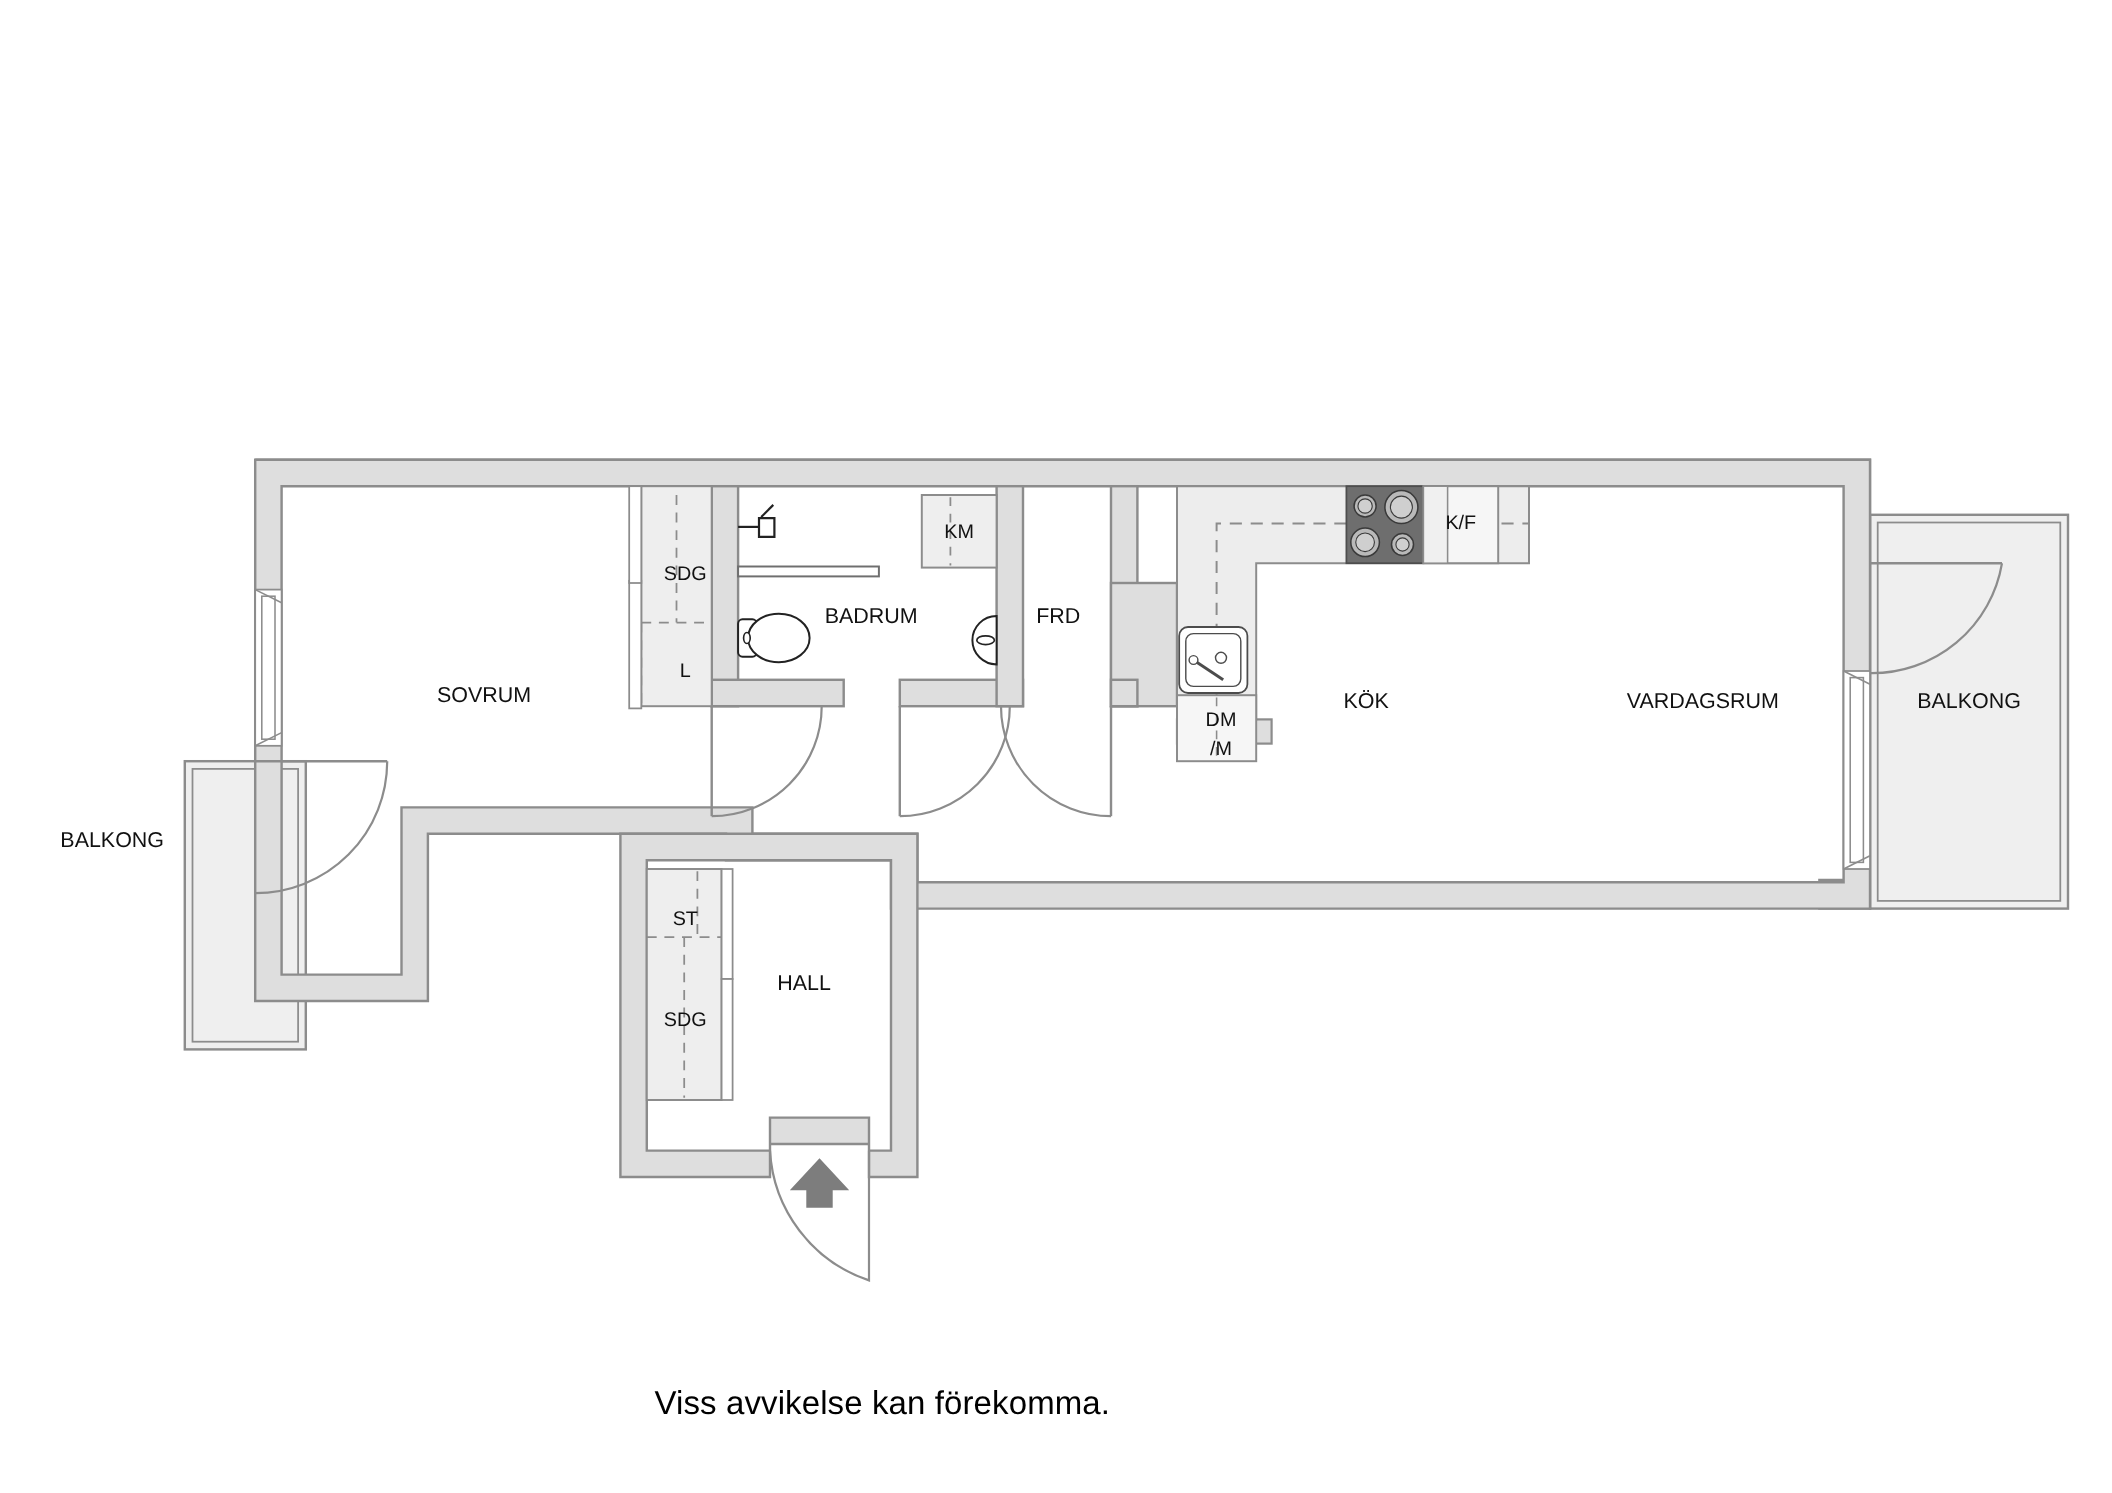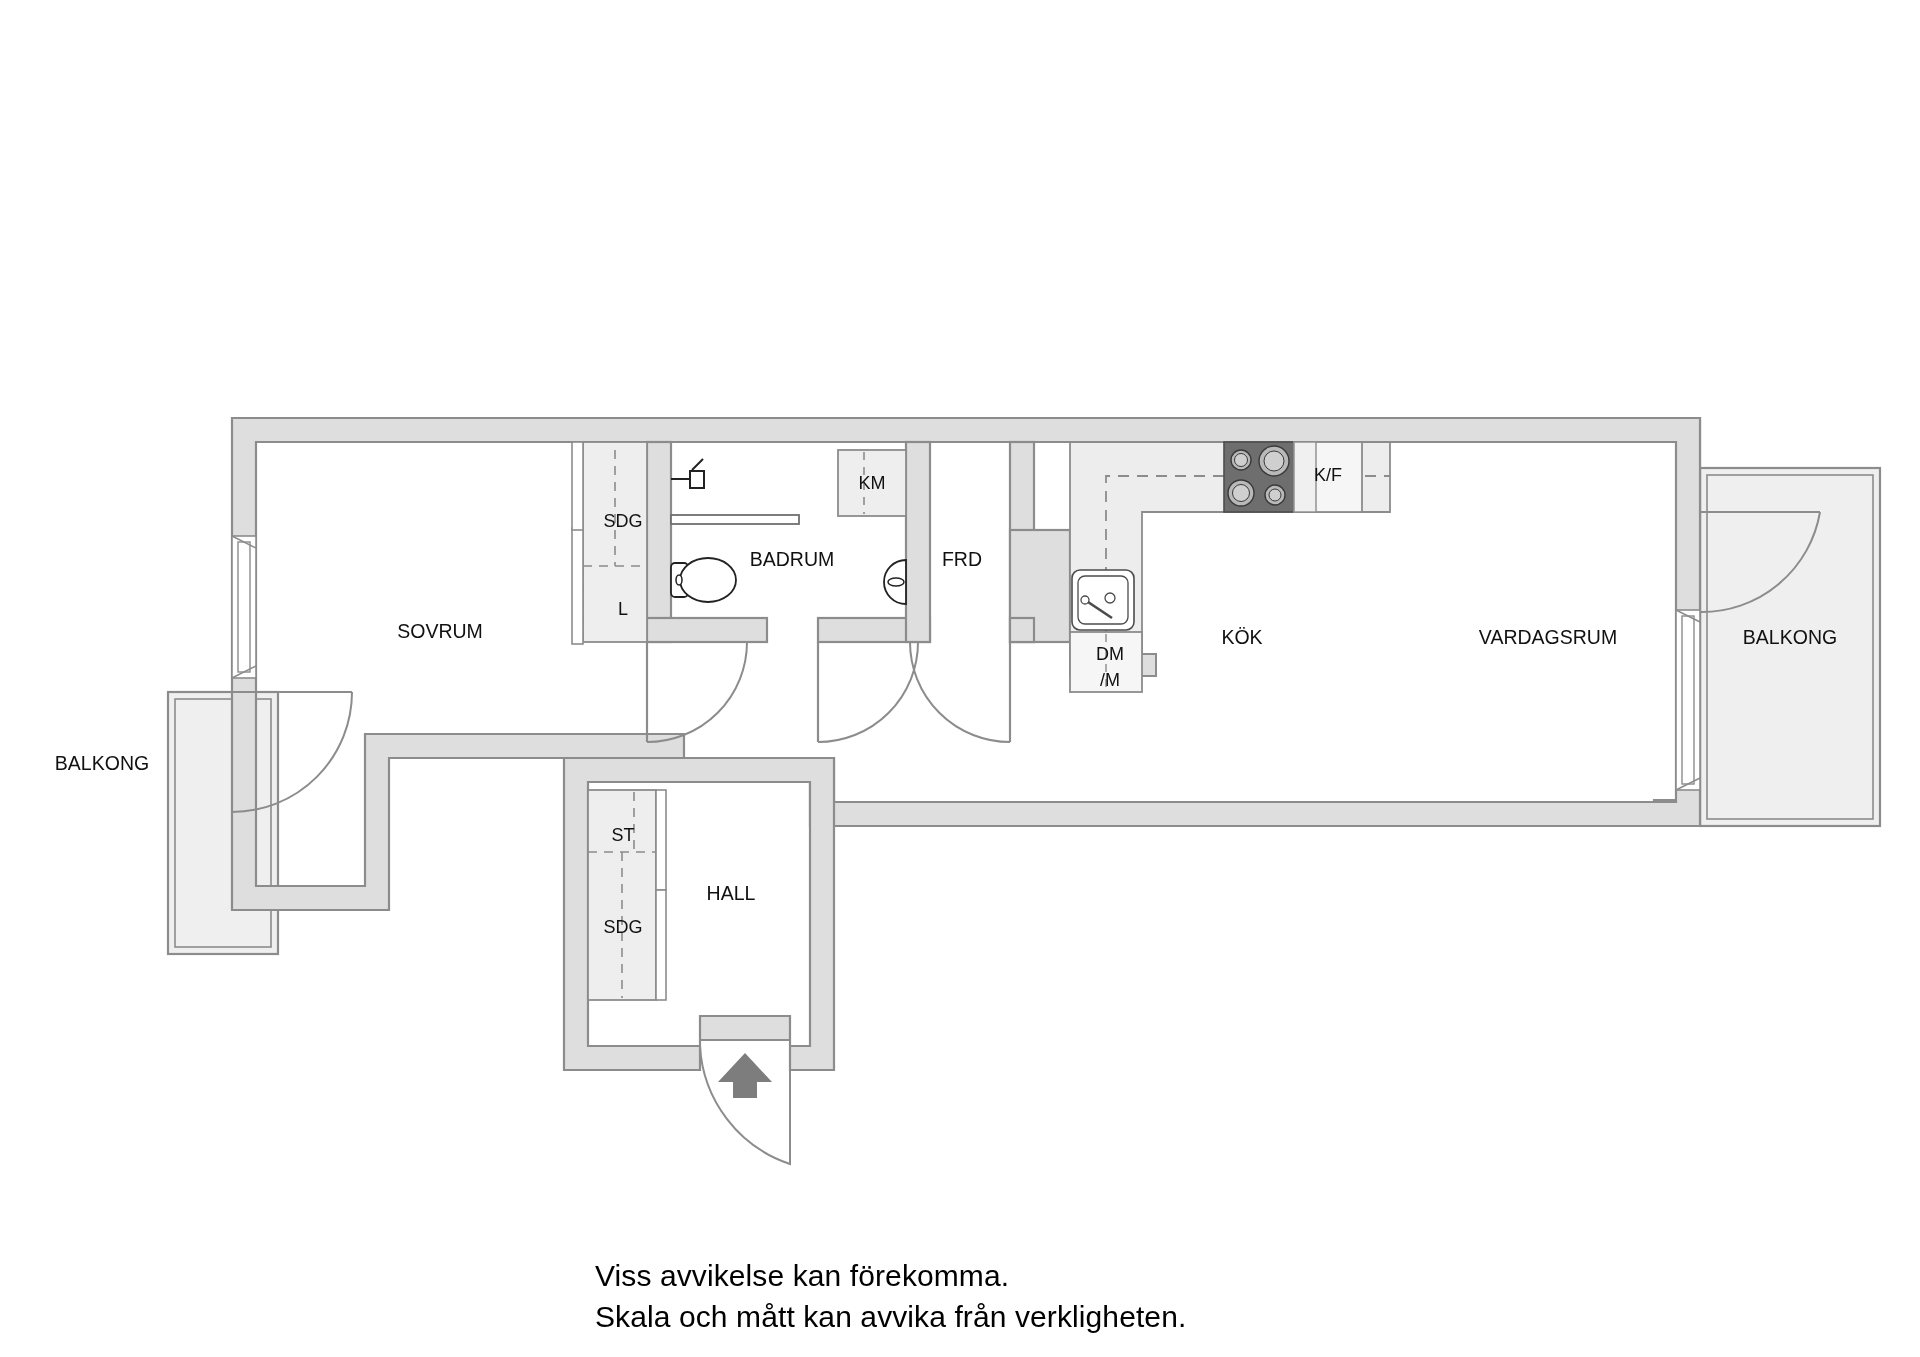--- a/index.html
+++ b/index.html
@@ -272,14 +272,13 @@
     <text class="rlabel" x="1548" y="644" text-anchor="middle">VARDAGSRUM</text>
     <text class="rlabel" x="731" y="900" text-anchor="middle">HALL</text>
     <text class="rlabel" x="102" y="770" text-anchor="middle">BALKONG</text>
     <text class="rlabel" x="1790" y="644" text-anchor="middle">BALKONG</text>
   </g>
 
 </svg>
 
 <div class="caption">
   <div>Viss avvikelse kan förekomma.</div>
-  <div>Skala och mått kan avvika från verkligheten.</div>
 </div>
 
 </body></html>

